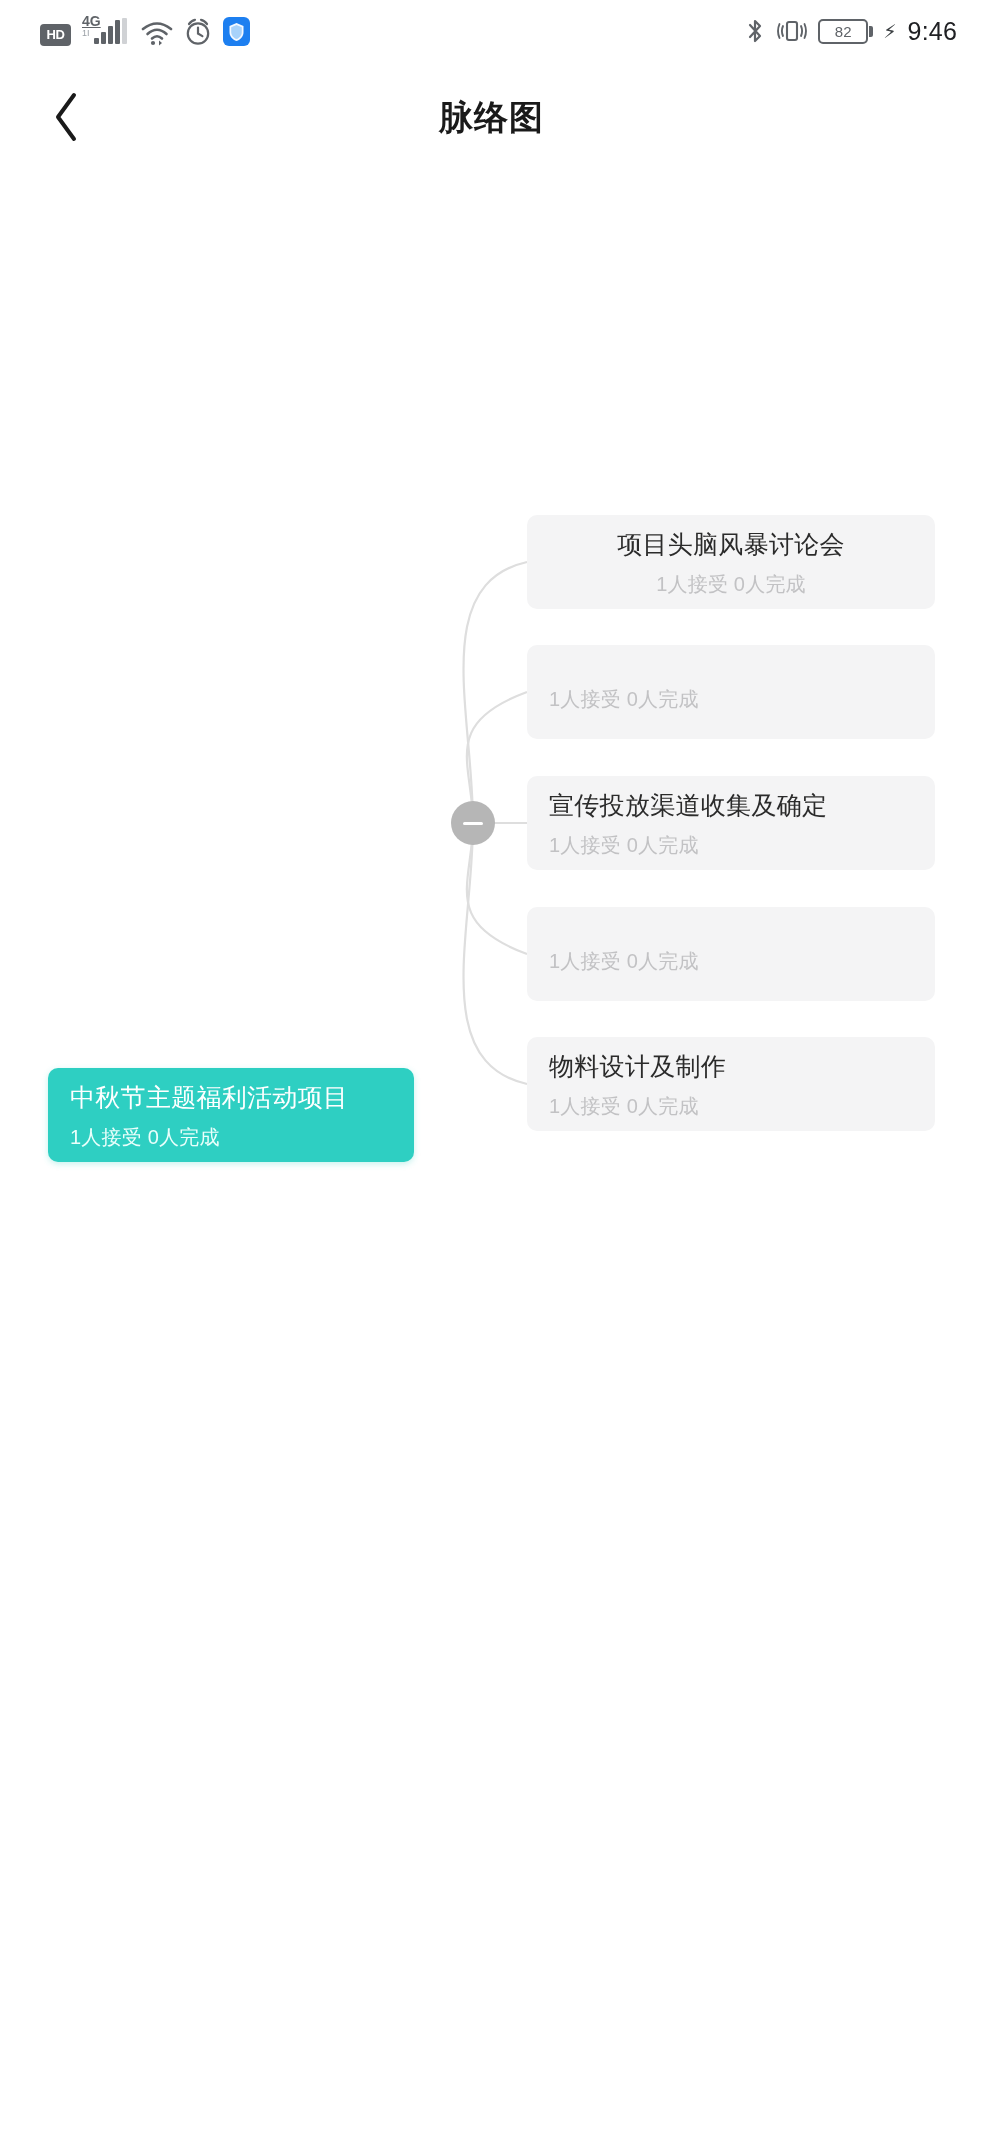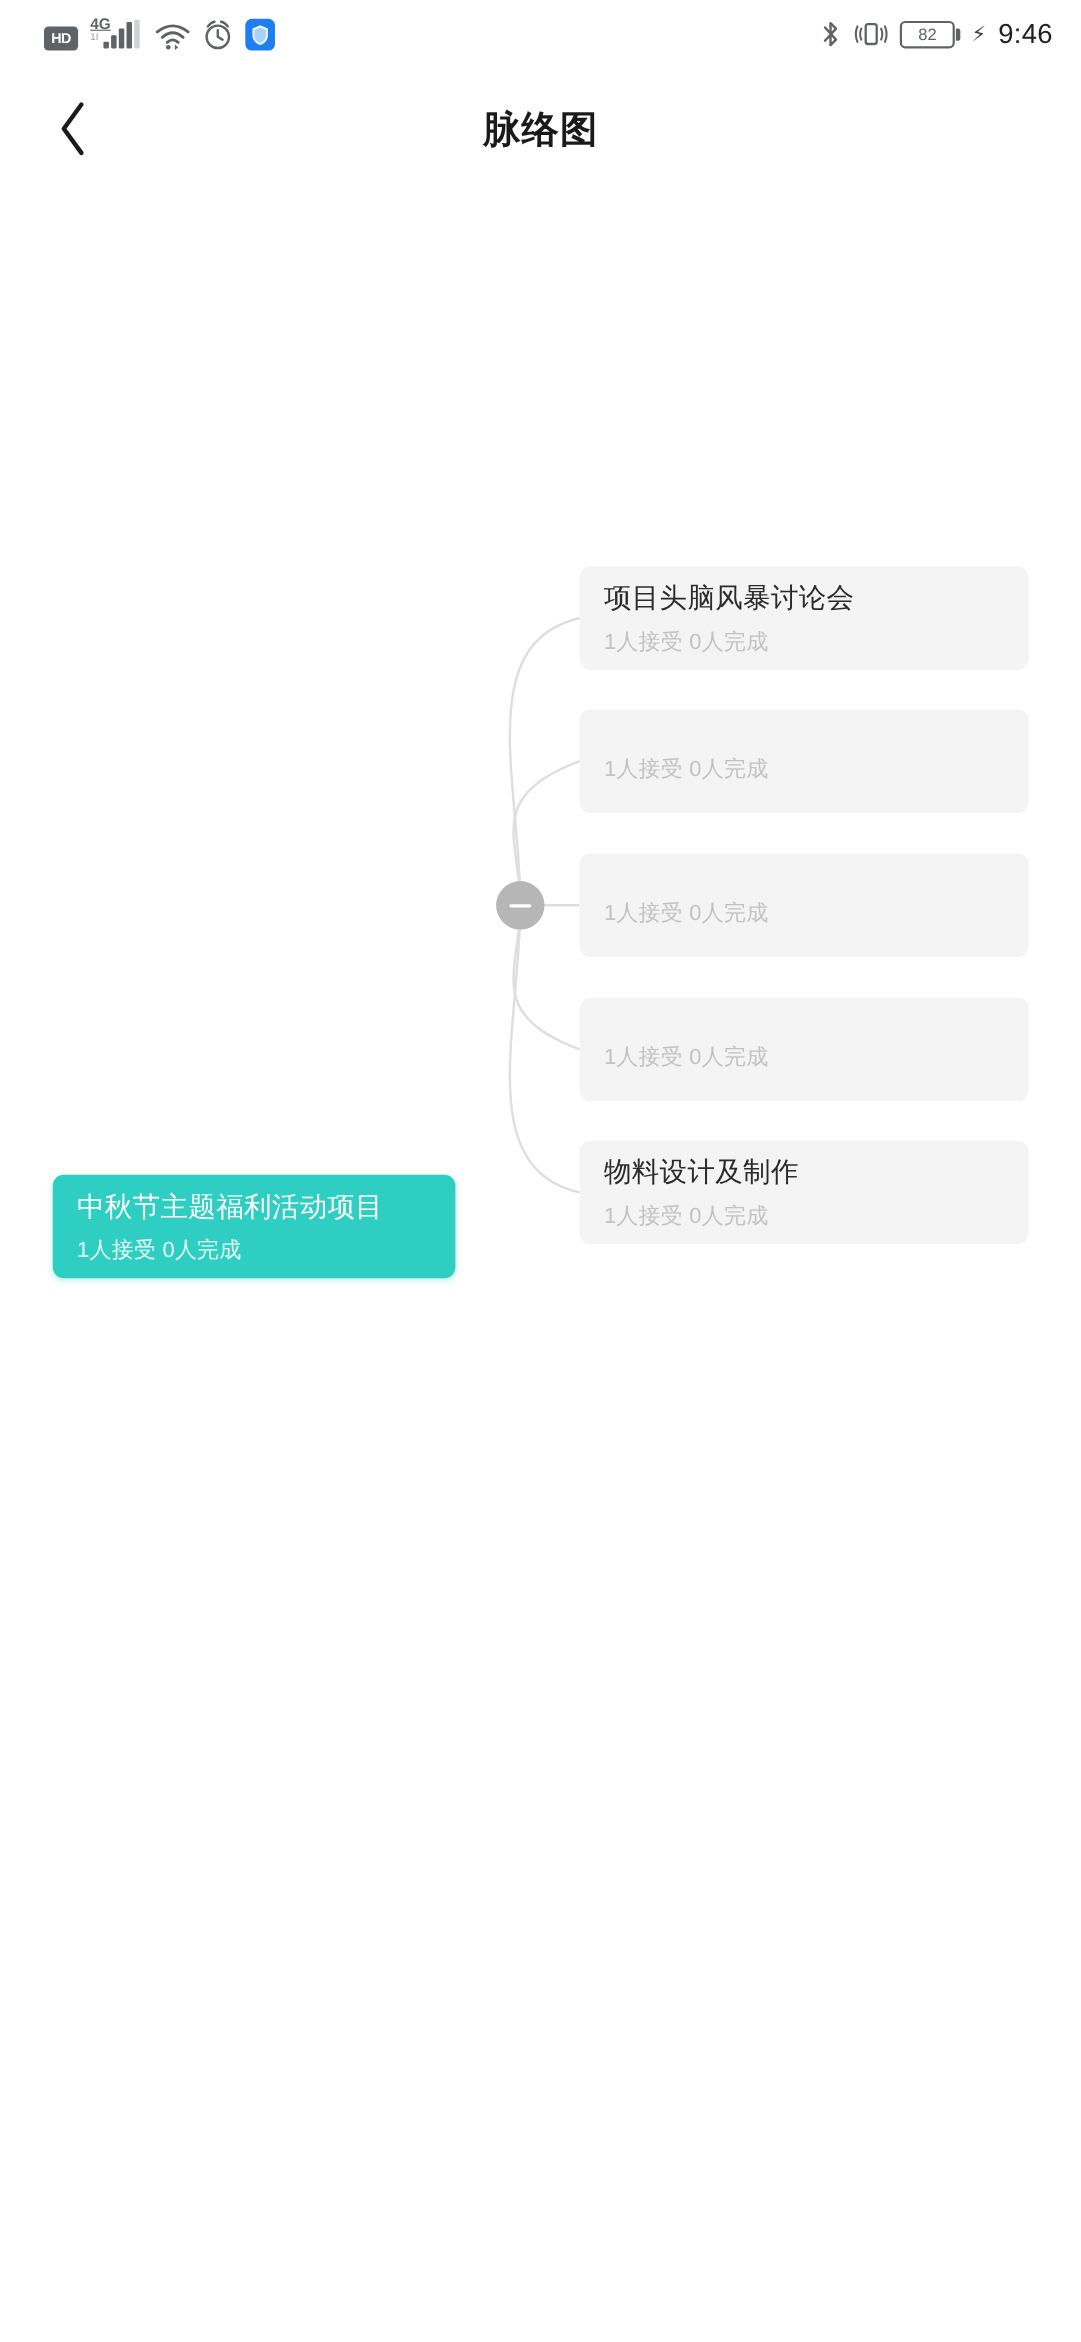--- a/index.html
+++ b/index.html
@@ -202,30 +202,31 @@
 
     <div class="node root" style="left:48px; top:914px; width:366px; height:94px;">
       <div class="n-title">中秋节主题福利活动项目</div>
       <div class="n-sub">1人接受 0人完成</div>
     </div>
 
     <div class="toggle" style="left:451px; top:647px;">
       <span class="bar"></span>
     </div>
 
-    <div class="node child" style="left:527px; top:361px; width:408px; height:94px;">
+    <div class="node child" style="left:527px; top:361px; width:408px; height:94px;align-items:center;">
       <div class="n-title">项目头脑风暴讨论会</div>
       <div class="n-sub">1人接受 0人完成</div>
     </div>
 
     <div class="node child" style="left:527px; top:491px; width:408px; height:94px;">
       <div class="n-sub">1人接受 0人完成</div>
     </div>
 
     <div class="node child" style="left:527px; top:622px; width:408px; height:94px;">
+      <div class="n-title">宣传投放渠道收集及确定</div>
       <div class="n-sub">1人接受 0人完成</div>
     </div>
 
     <div class="node child" style="left:527px; top:753px; width:408px; height:94px;">
       <div class="n-sub">1人接受 0人完成</div>
     </div>
 
     <div class="node child" style="left:527px; top:883px; width:408px; height:94px;">
       <div class="n-title">物料设计及制作</div>
       <div class="n-sub">1人接受 0人完成</div>

